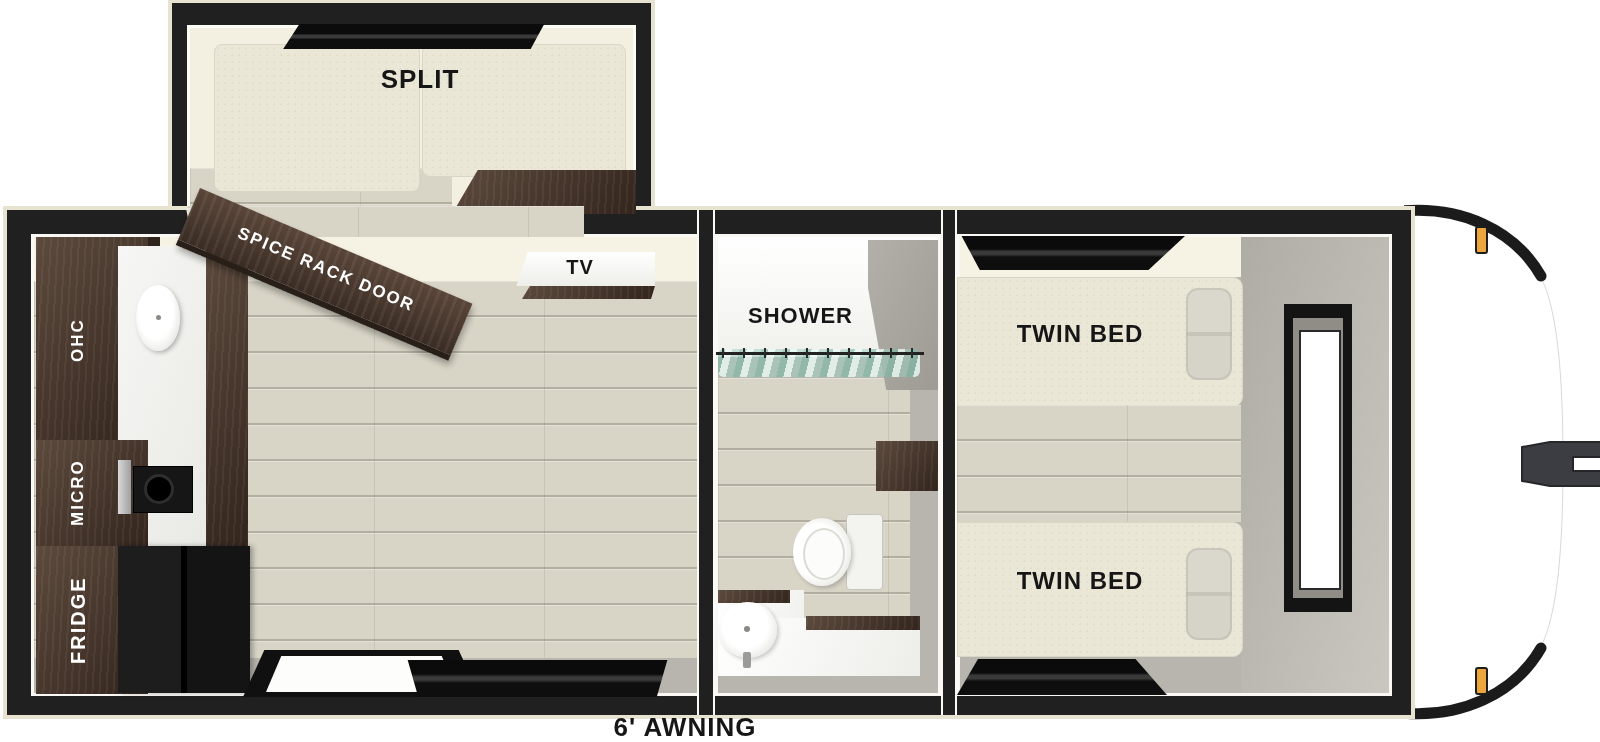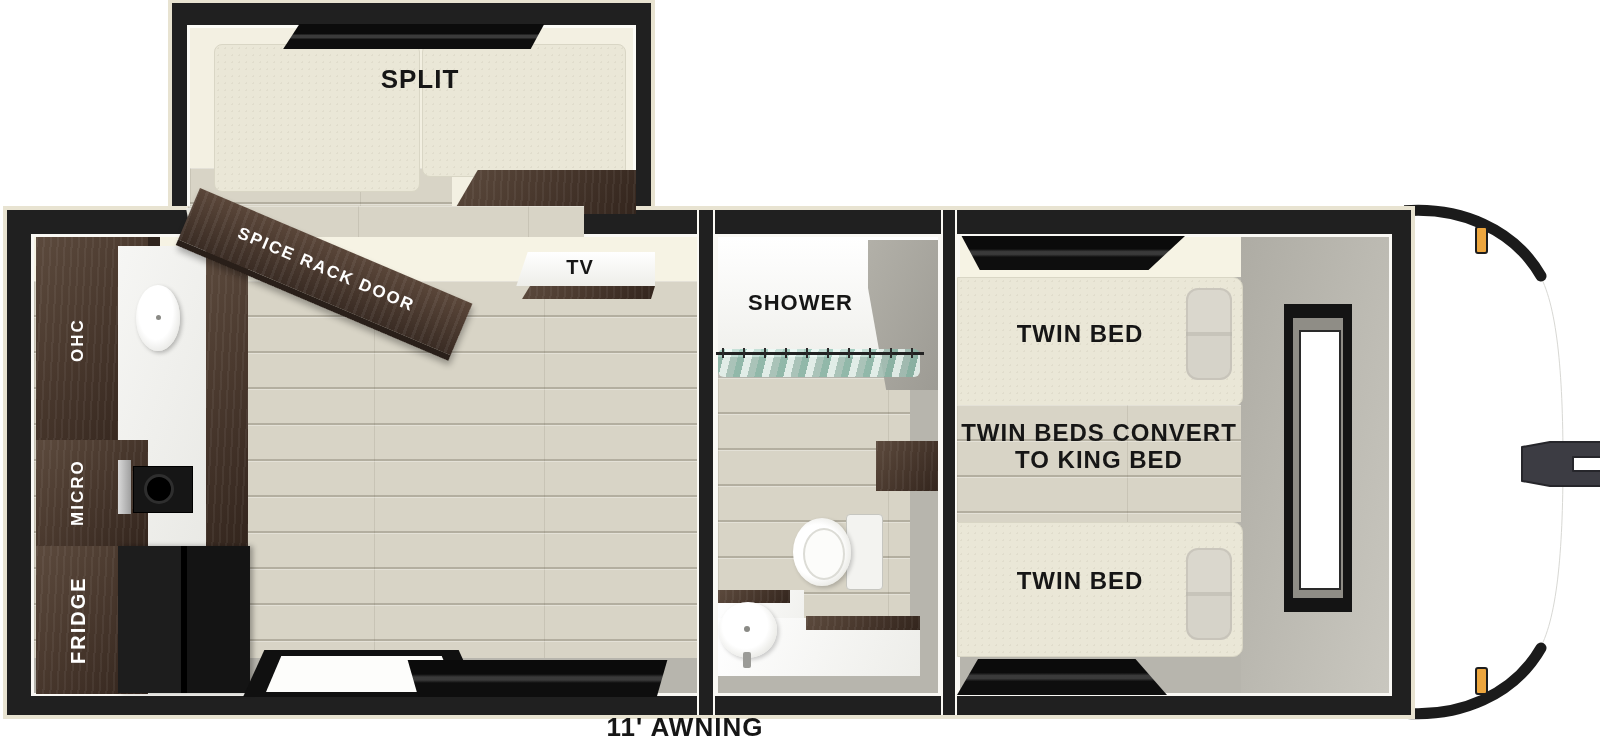--- a/index.html
+++ b/index.html
@@ -94,21 +94,21 @@
   <div class="abs" style="left:243px;top:650px;width:237px;height:47px;background:#101010;z-index:6;clip-path:polygon(9% 0,91% 0,100% 100%,0 100%);"></div>
   <div class="abs" style="left:266px;top:656px;width:191px;height:36px;background:#fdfdfb;z-index:7;clip-path:polygon(8% 0,92% 0,100% 100%,0 100%);"></div>
   <div class="abs win" style="left:405px;top:660px;width:265px;height:37px;z-index:8;clip-path:polygon(1% 0,99% 0,95% 100%,5% 100%);"></div>
 
   <div class="abs wallblk" style="left:697px;top:210px;width:18px;height:505px;z-index:5;border-left:2px solid #fbfaf5;border-right:2px solid #fbfaf5;box-sizing:border-box;"></div>
   <div class="abs wallblk" style="left:941px;top:210px;width:16px;height:505px;z-index:5;border-left:2px solid #fbfaf5;border-right:2px solid #fbfaf5;box-sizing:border-box;"></div>
 
   <div class="abs inner-trim" style="left:715px;top:234px;width:226px;height:462px;background:var(--gray-wall,#b7b5ad);z-index:4;"></div>
   <div class="abs" style="left:718px;top:237px;width:220px;height:120px;background:linear-gradient(to bottom,#ffffff,#f0f0ec);z-index:5;"></div>
   <div class="abs" style="left:868px;top:240px;width:70px;height:150px;background:linear-gradient(115deg,#b2b0a8,#9d9b94);z-index:6;clip-path:polygon(0 0,100% 0,100% 100%,26% 100%,0 32%);"></div>
-  <div class="abs lbl" style="left:718px;top:290px;width:165px;font-size:22px;z-index:7;">SHOWER</div>
+  <div class="abs lbl" style="left:718px;top:303px;width:165px;font-size:22px;z-index:7;">SHOWER</div>
   <div class="abs" style="left:718px;top:349px;width:202px;height:28px;z-index:7;border-radius:6px;opacity:.95;
               background:repeating-linear-gradient(104deg, rgba(122,186,167,.65) 0 7px, rgba(235,250,245,.85) 7px 14px, rgba(158,208,195,.55) 14px 21px);"></div>
   <div class="abs" style="left:716px;top:352px;width:208px;height:3px;background:#222;z-index:8;"></div>
   <div class="abs" style="left:722px;top:348px;width:198px;height:10px;z-index:8;
               background:repeating-linear-gradient(to right,#2a2a2a 0 2px, rgba(0,0,0,0) 2px 21px);"></div>
   <div class="abs wood" style="left:718px;top:378px;width:192px;height:282px;z-index:5;"></div>
   <div class="abs dwood" style="left:876px;top:441px;width:62px;height:50px;z-index:6;"></div>
   <div class="abs" style="left:846px;top:514px;width:35px;height:74px;background:#f3f3f0;border:1px solid #c6c6c0;border-radius:4px;z-index:6;"></div>
   <div class="abs" style="left:793px;top:518px;width:58px;height:68px;border-radius:50%;z-index:7;
               background:radial-gradient(ellipse at 42% 48%, #ffffff 52%, #ececE8 72%, #d4d4cf 100%);box-shadow:2px 2px 4px rgba(0,0,0,.2);"></div>
@@ -127,23 +127,19 @@
   <div class="abs" style="left:1241px;top:237px;width:148px;height:456px;background:linear-gradient(105deg,#aeaca4,#c9c7bf);z-index:5;"></div>
   <div class="abs" style="left:1284px;top:304px;width:68px;height:308px;background:#141414;z-index:6;"></div>
   <div class="abs" style="left:1293px;top:318px;width:50px;height:280px;background:#8f8d86;z-index:7;"></div>
   <div class="abs" style="left:1299px;top:330px;width:38px;height:256px;background:#ffffff;border:2px solid #2a2a2a;z-index:8;"></div>
   <div class="abs win" style="left:957px;top:236px;width:228px;height:34px;z-index:6;clip-path:polygon(2% 0,100% 0,84% 100%,10% 100%);"></div>
   <div class="abs win" style="left:957px;top:659px;width:210px;height:36px;z-index:6;clip-path:polygon(10% 0,85% 0,100% 100%,0 100%);"></div>
   <div class="abs bed" style="left:957px;top:277px;width:284px;height:128px;border-radius:0 10px 10px 0;z-index:5;"></div>
   <div class="abs pillow" style="left:1186px;top:288px;width:46px;height:92px;z-index:6;"></div>
   <div class="abs lbl" style="left:985px;top:320px;width:190px;font-size:24px;z-index:7;">TWIN BED</div>
   <div class="abs wood" style="left:957px;top:405px;width:284px;height:117px;z-index:5;"></div>
-  <div class="abs lbl" style="left:958px;top:419px;width:282px;font-size:24px;line-height:27px;z-index:7;">
-    <div>TWIN BEDS CONVERT</div>
-    <div>TO KING BED</div>
-  </div>
   <div class="abs bed" style="left:957px;top:522px;width:284px;height:133px;border-radius:0 10px 10px 0;z-index:5;"></div>
   <div class="abs pillow" style="left:1186px;top:548px;width:46px;height:92px;z-index:6;"></div>
   <div class="abs lbl" style="left:985px;top:567px;width:190px;font-size:24px;z-index:7;">TWIN BED</div>
 
-  <div class="abs lbl" style="left:563px;top:712px;width:244px;font-size:26px;z-index:9;">11' AWNING</div>
+  <div class="abs lbl" style="left:563px;top:712px;width:244px;font-size:26px;z-index:9;">6' AWNING</div>
 
 </div>
 
 </body></html>

